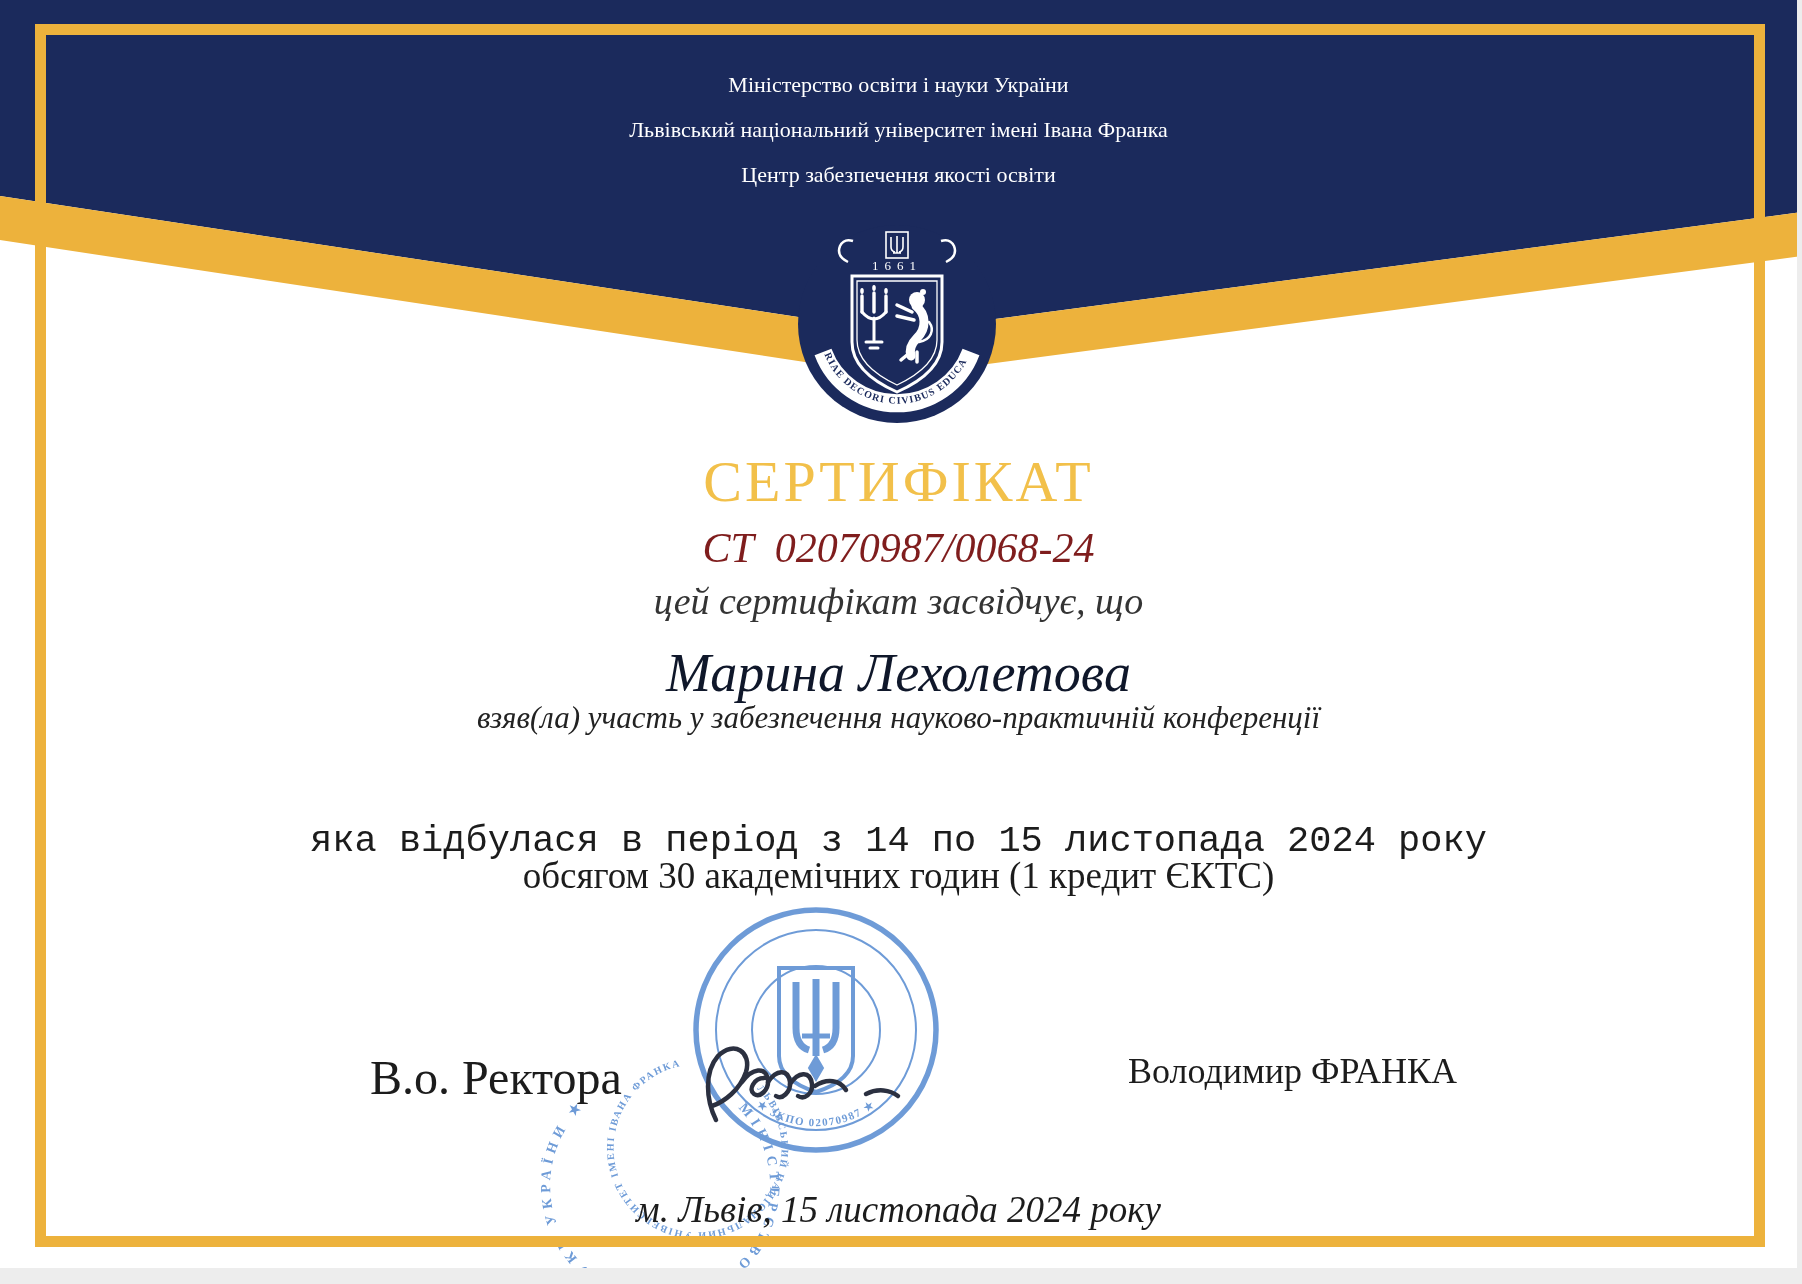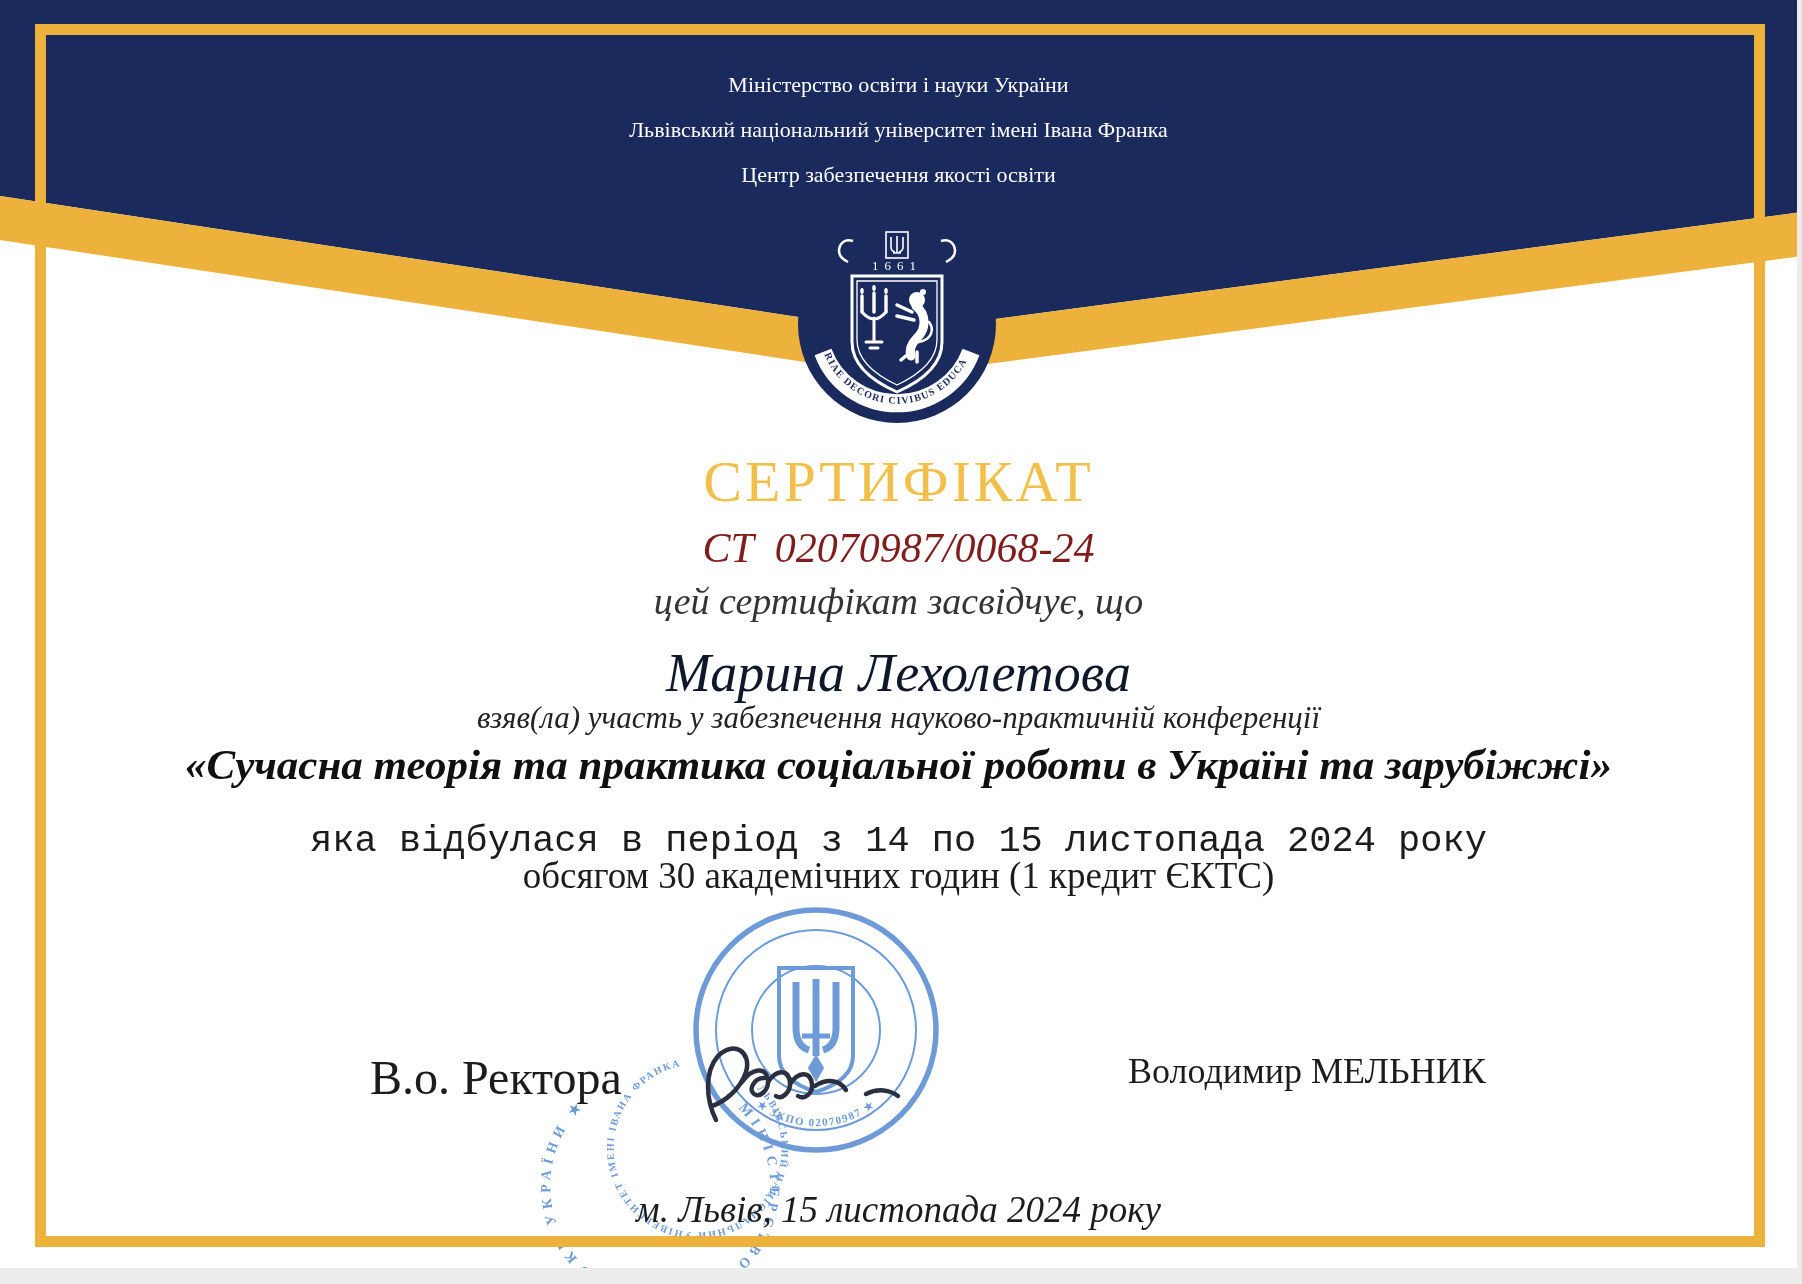--- a/index.html
+++ b/index.html
@@ -120,25 +120,24 @@
       <div>Міністерство освіти і науки України</div>
       <div>Львівський національний університет імені Івана Франка</div>
       <div>Центр забезпечення якості освіти</div>
     </div>
 
     <div class="txt title">СЕРТИФІКАТ</div>
     <div class="txt number">СТ  02070987/0068-24</div>
     <div class="txt intro">цей сертифікат засвідчує, що</div>
     <div class="txt name">Марина Лехолетова</div>
     <div class="txt part">взяв(ла) участь у забезпечення науково-практичній конференції</div>
-    <div class="txt conf">«Сучасна теорія та практика соціальної роботи в Україні та зарубіжжі»</div>
     <div class="txt period">яка відбулася в період з 14 по 15 листопада 2024 року</div>
     <div class="txt volume">обсягом 30 академічних годин (1 кредит ЄКТС)</div>
 
     <div class="sig-label">В.о. Ректора</div>
-    <div class="sig-name">Володимир МЕЛЬНИК</div>
+    <div class="sig-name">Володимир ФРАНКА</div>
 
     <div class="txt date">м. Львів, 15 листопада 2024 року</div>
   </div>
 
   <div class="edge-right"></div>
   <div class="edge-bottom"></div>
 </div>
 
 </body></html>

